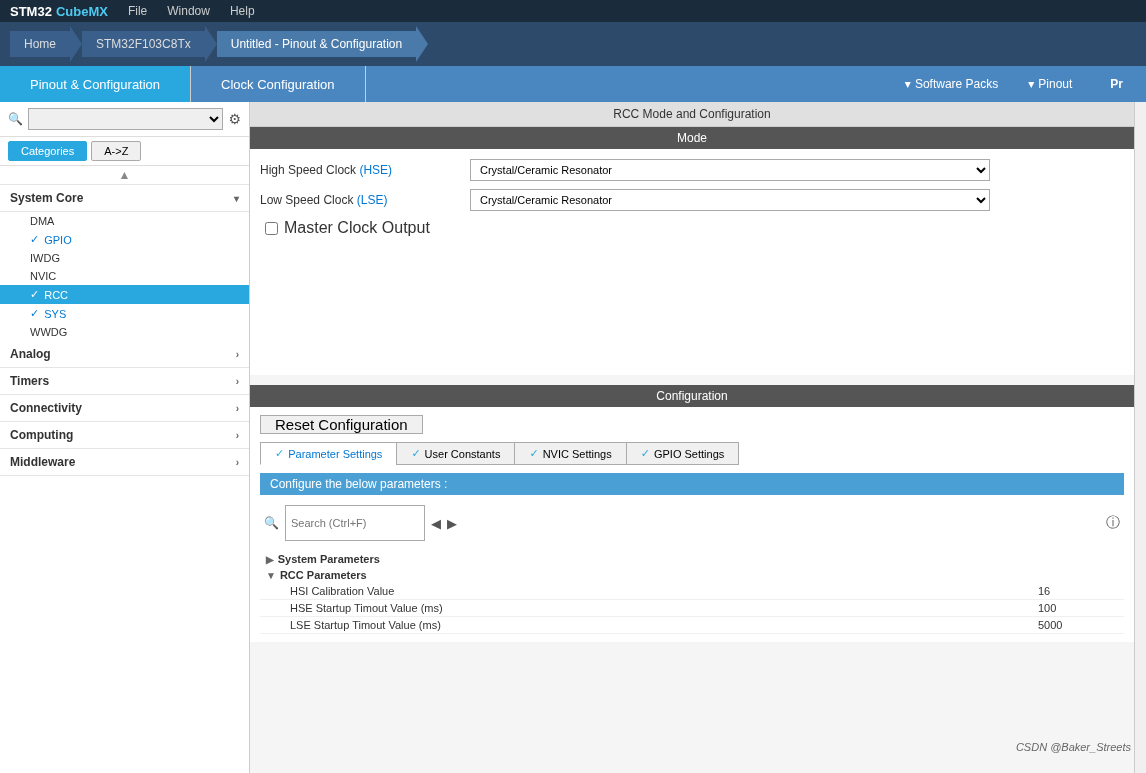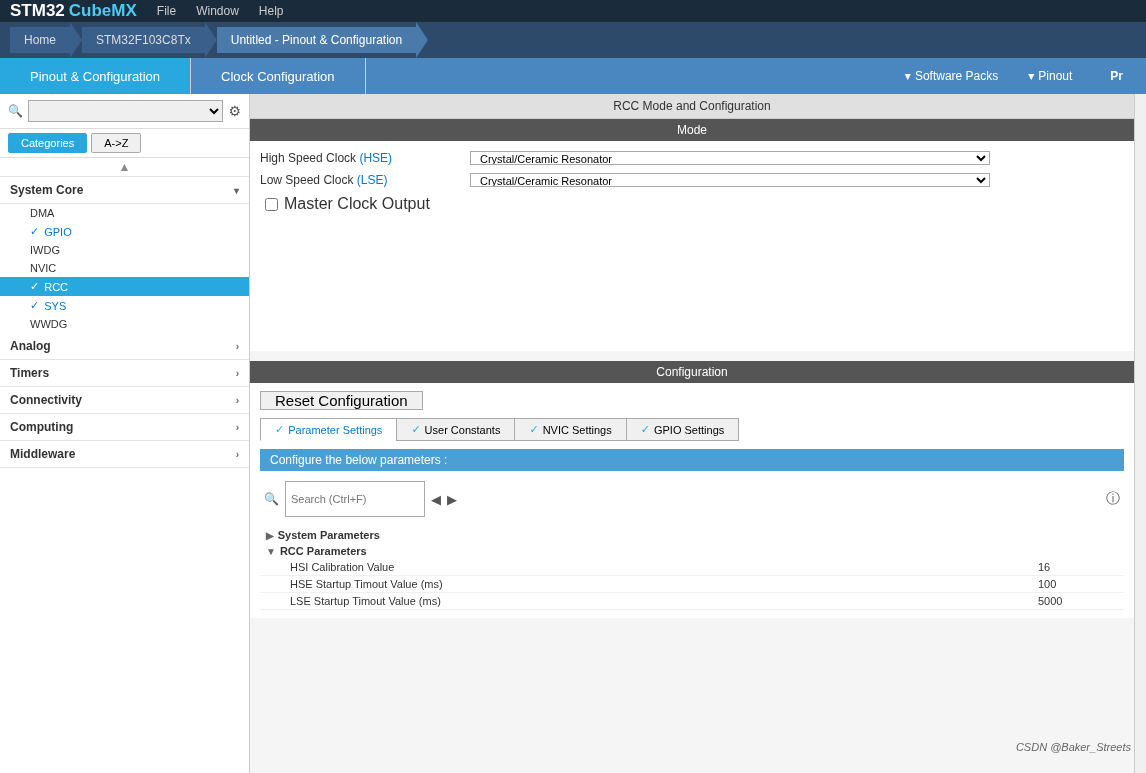--- a/index.html
+++ b/index.html
@@ -13,37 +13,37 @@
       display: flex;
       align-items: center;
       padding: 0 10px;
       gap: 20px;
     }
     .top-bar .logo {
       display: flex;
       align-items: center;
       gap: 4px;
       font-weight: bold;
-      font-size: 17px;
+      font-size: 13px;
       color: #4ec9f0;
     }
     .top-bar .logo span { color: white; }
     .top-bar .menu-items {
       display: flex;
       gap: 20px;
       font-size: 12px;
       color: #ccc;
     }
     .top-bar .menu-items span { cursor: pointer; }
 
     
     .breadcrumb {
       background: #2d4a6b;
       color: white;
-      height: 36px;
+      height: 44px;
       display: flex;
       align-items: center;
       padding: 0 10px;
     }
     .breadcrumb-item {
       display: flex;
       align-items: center;
       gap: 0;
     }
     .breadcrumb-item .bc-text {
@@ -236,21 +236,21 @@
       gap: 10px;
     }
     .form-label {
       min-width: 200px;
       font-size: 12px;
       color: #333;
     }
     .form-label .acronym { color: #0078d4; }
     .form-select {
       flex: 1;
-      height: 14px;
+      height: 22px;
       border: 1px solid #aaa;
       font-size: 11px;
       padding: 0 5px;
       background: white;
       appearance: auto;
       max-width: 520px;
     }
     .checkbox-row {
       display: flex;
       align-items: center;

